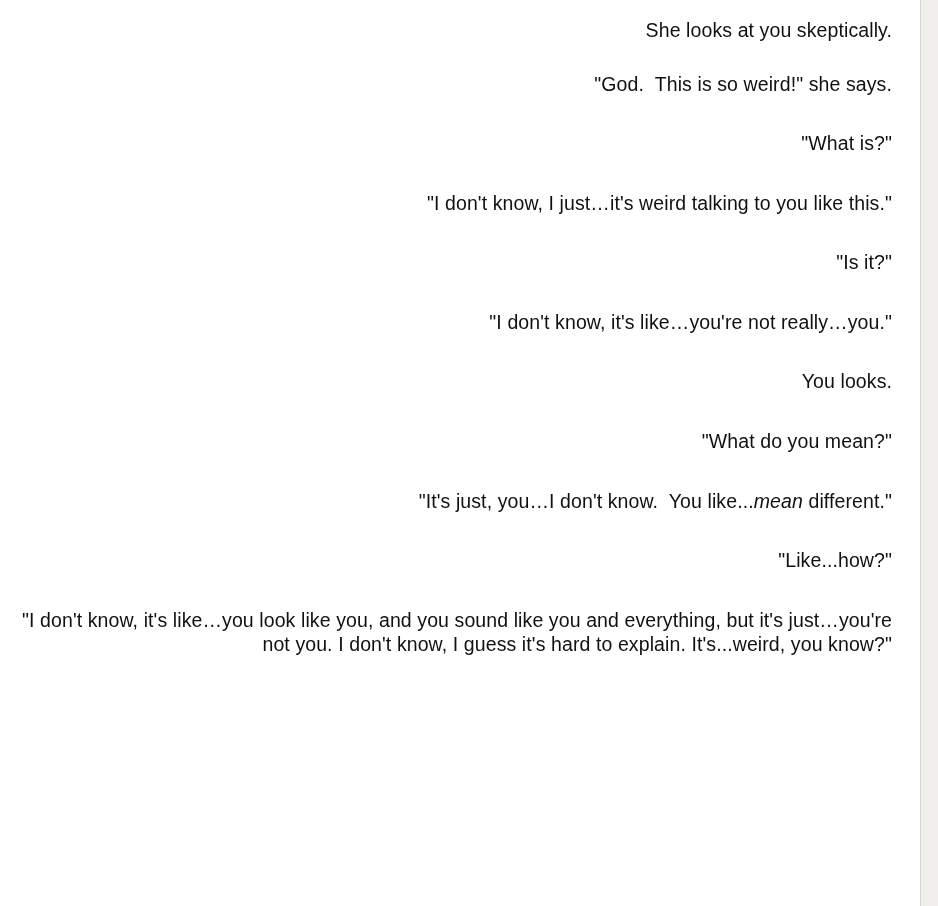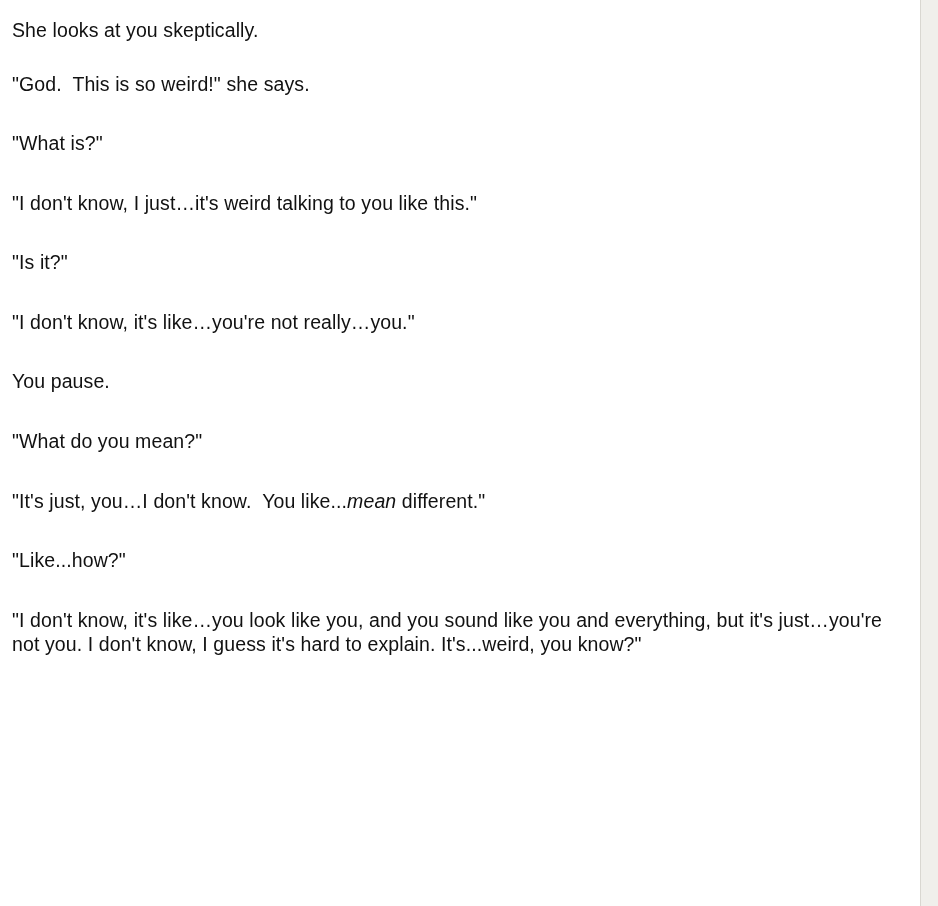--- a/index.html
+++ b/index.html
@@ -17,20 +17,21 @@
   }
   .page {
     position: absolute;
     left: 0;
     top: 0;
     width: 920px;
     height: 906px;
     background: #ffffff;
     box-sizing: border-box;
     padding: 18px 28px 0 12px;
+    text-align: right;
   }
   .right-rail {
     position: absolute;
     right: 0;
     top: 0;
     width: 18px;
     height: 906px;
     background: #f0efeb;
     border-left: 1px solid #d9d7d1;
     box-sizing: border-box;
@@ -65,21 +66,21 @@
     <p class="para">"God.  This is so weird!" she says.</p>
 
     <p class="para">"What is?"</p>
 
     <p class="para">"I don't know, I just…it's weird talking to you like this."</p>
 
     <p class="para">"Is it?"</p>
 
     <p class="para">"I don't know, it's like…you're not really…you."</p>
 
-    <p class="para">You pause.</p>
+    <p class="para">You looks.</p>
 
     <p class="para">"What do you mean?"</p>
 
     <p class="para"><span>"It's just, you…I don't know.  You like...</span><em class="ital">mean</em><span> different."</span></p>
 
     <p class="para">"Like...how?"</p>
 
     <p class="para last">"I don't know, it's like…you look like you, and you sound like you and everything, but it's just…you're not you. I don't know, I guess it's hard to explain. It's...weird, you know?"</p>
 
   </div>

